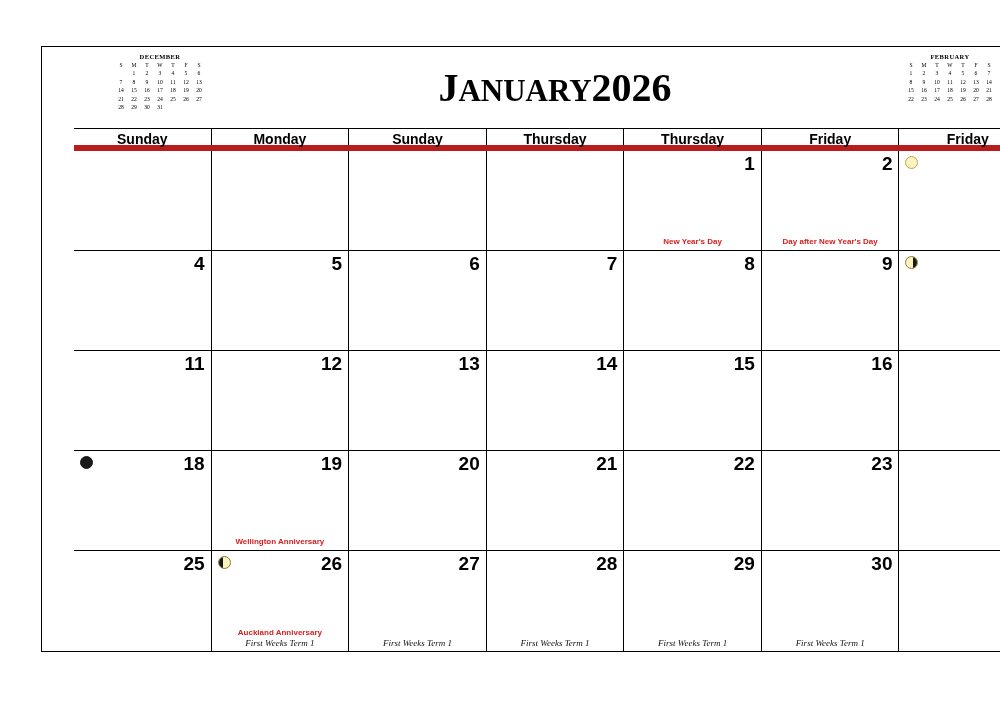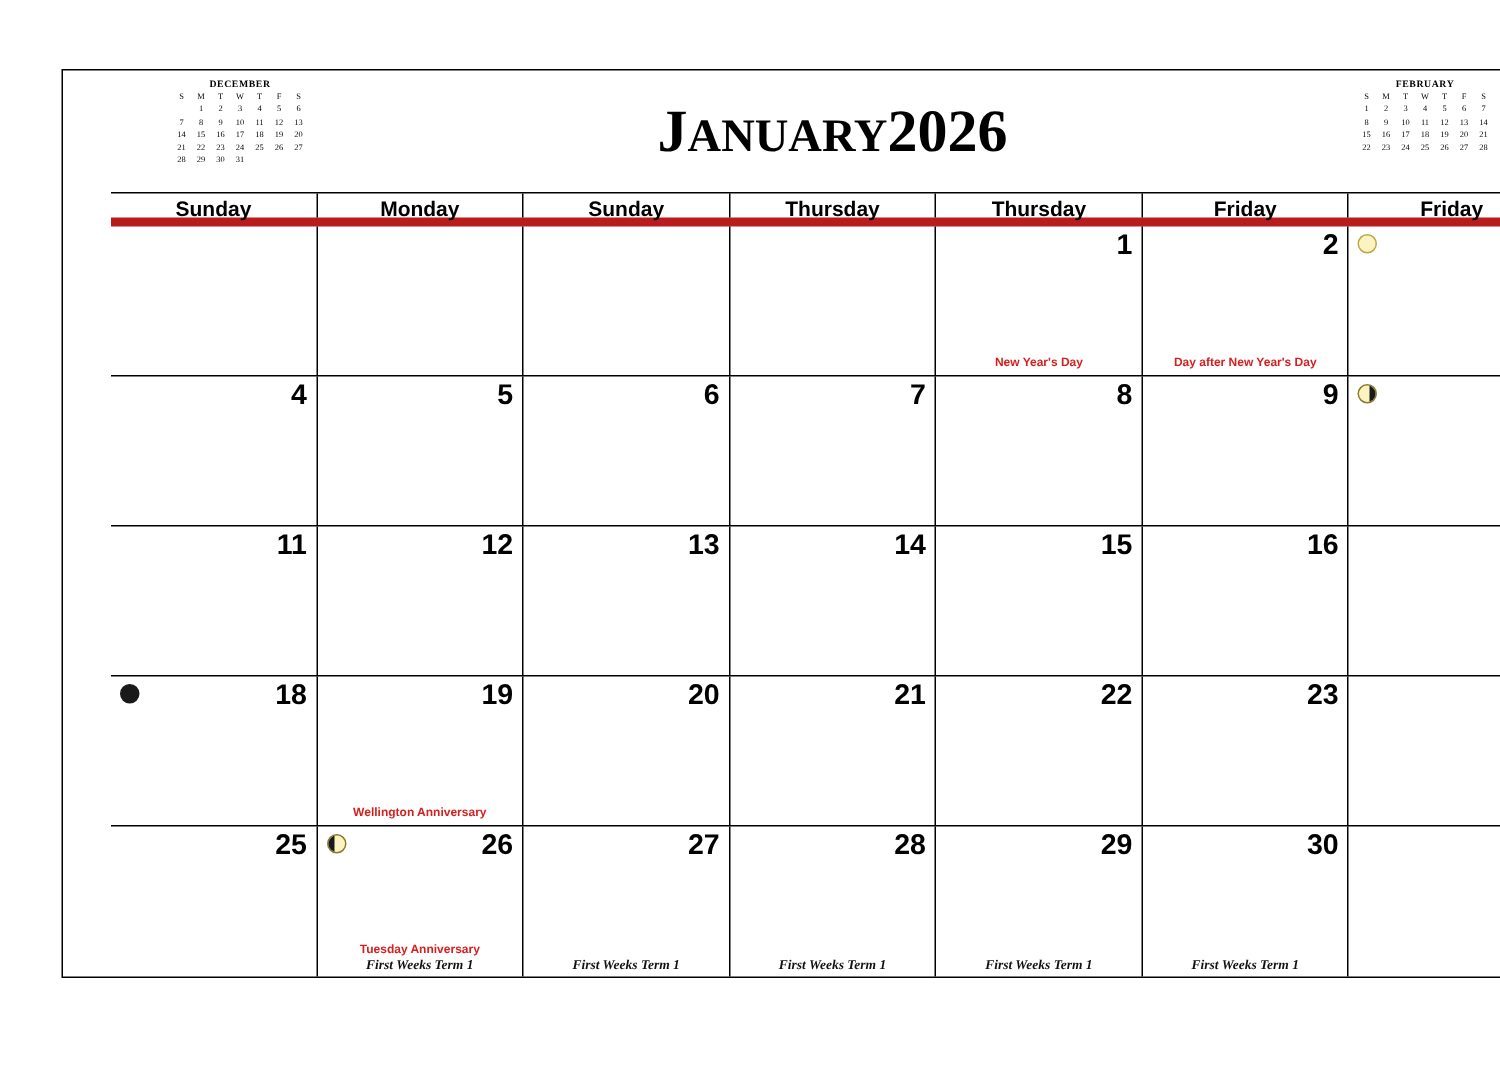--- a/index.html
+++ b/index.html
@@ -151,21 +151,21 @@
   }
   .event.holiday {
     color: #d42020;
     font-weight: bold;
   }
   .event.term {
     color: #111;
     font-style: italic;
     font-family: "Liberation Serif", serif;
     font-size: 9px;
-    font-weight: bold;
+    font-weight: normal;
   }
 
   
   .moon {
     position: absolute;
     left: 6px;
     top: 5px;
     width: 13px;
     height: 13px;
     border-radius: 50%;
@@ -465,21 +465,21 @@
           </div>
         </div>
         <div class="week">
           <div class="day">
             <div class="day-num">25</div>
           </div>
           <div class="day">
             <div class="moon first-q"></div>
             <div class="day-num">26</div>
             <div class="events">
-              <div class="event holiday">Tuesday Anniversary</div>
+              <div class="event holiday">Auckland Anniversary</div>
               <div class="event term">First Weeks Term 1</div>
             </div>
           </div>
           <div class="day">
             <div class="day-num">27</div>
             <div class="events">
               <div class="event term">First Weeks Term 1</div>
             </div>
           </div>
           <div class="day">

